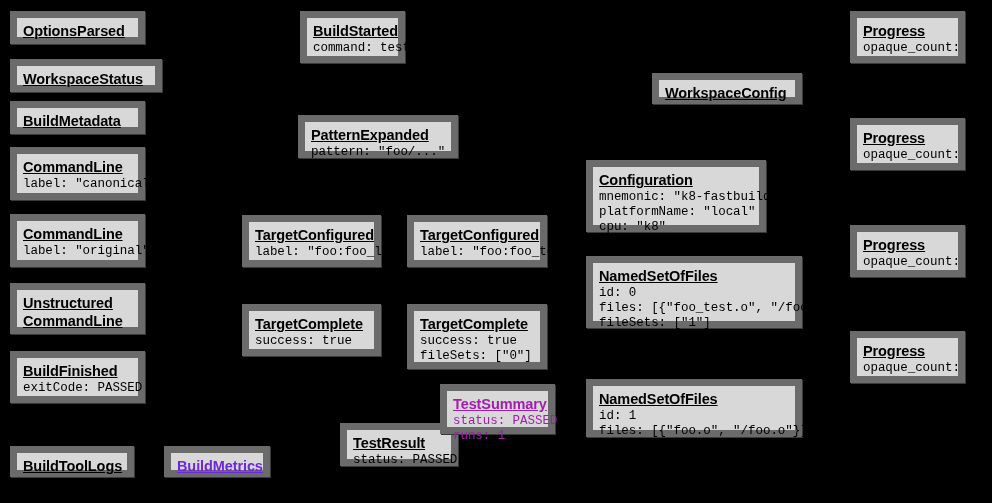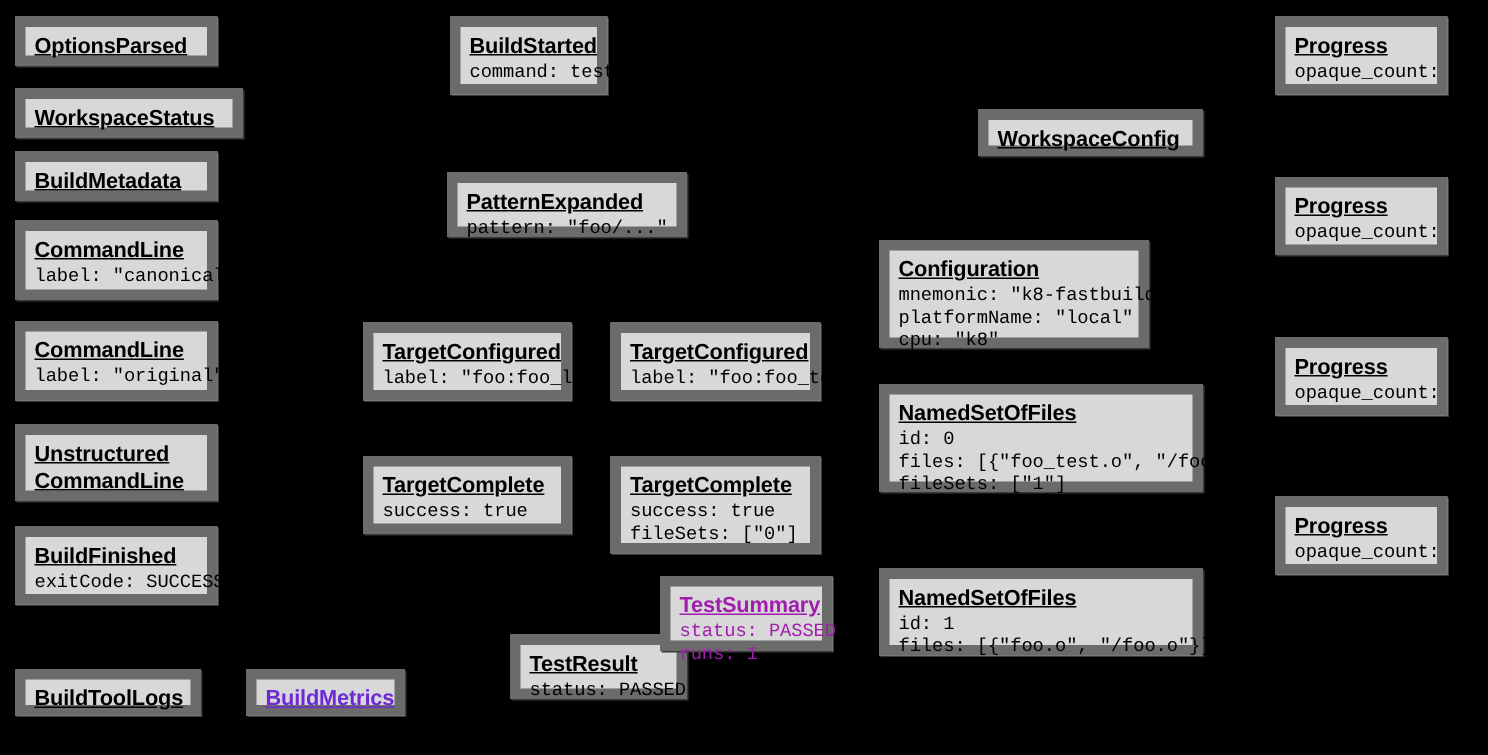--- a/index.html
+++ b/index.html
@@ -87,21 +87,21 @@
       <div class="node-title-wrap">
         <div><span class="node-title">Unstructured</span></div>
         <div><span class="node-title">CommandLine</span></div>
       </div>
     </div>
     <div class="node" style="left: 10px; top: 351px; width: 135px; height: 52px; background: rgb(216, 216, 216); border-color: rgb(107, 107, 107); color: rgb(0, 0, 0);">
       <div class="node-title-wrap">
         <div><span class="node-title">BuildFinished</span></div>
       </div>
       <div class="node-attrs">
-        <span class="node-attr">exitCode: SUCCESS</span>
+        <span class="node-attr">exitCode: PASSED</span>
       </div>
     </div>
     <div class="node" style="left: 10px; top: 446px; width: 124px; height: 31px; background: rgb(216, 216, 216); border-color: rgb(107, 107, 107); color: rgb(0, 0, 0);">
       <div class="node-title-wrap">
         <div><span class="node-title">BuildToolLogs</span></div>
       </div>
     </div>
     <div class="node" style="left: 164px; top: 446px; width: 106px; height: 31px; background: rgb(216, 216, 216); border-color: rgb(107, 107, 107); color: #6d28d9;">
       <div class="node-title-wrap">
         <div><span class="node-title">BuildMetrics</span></div>

